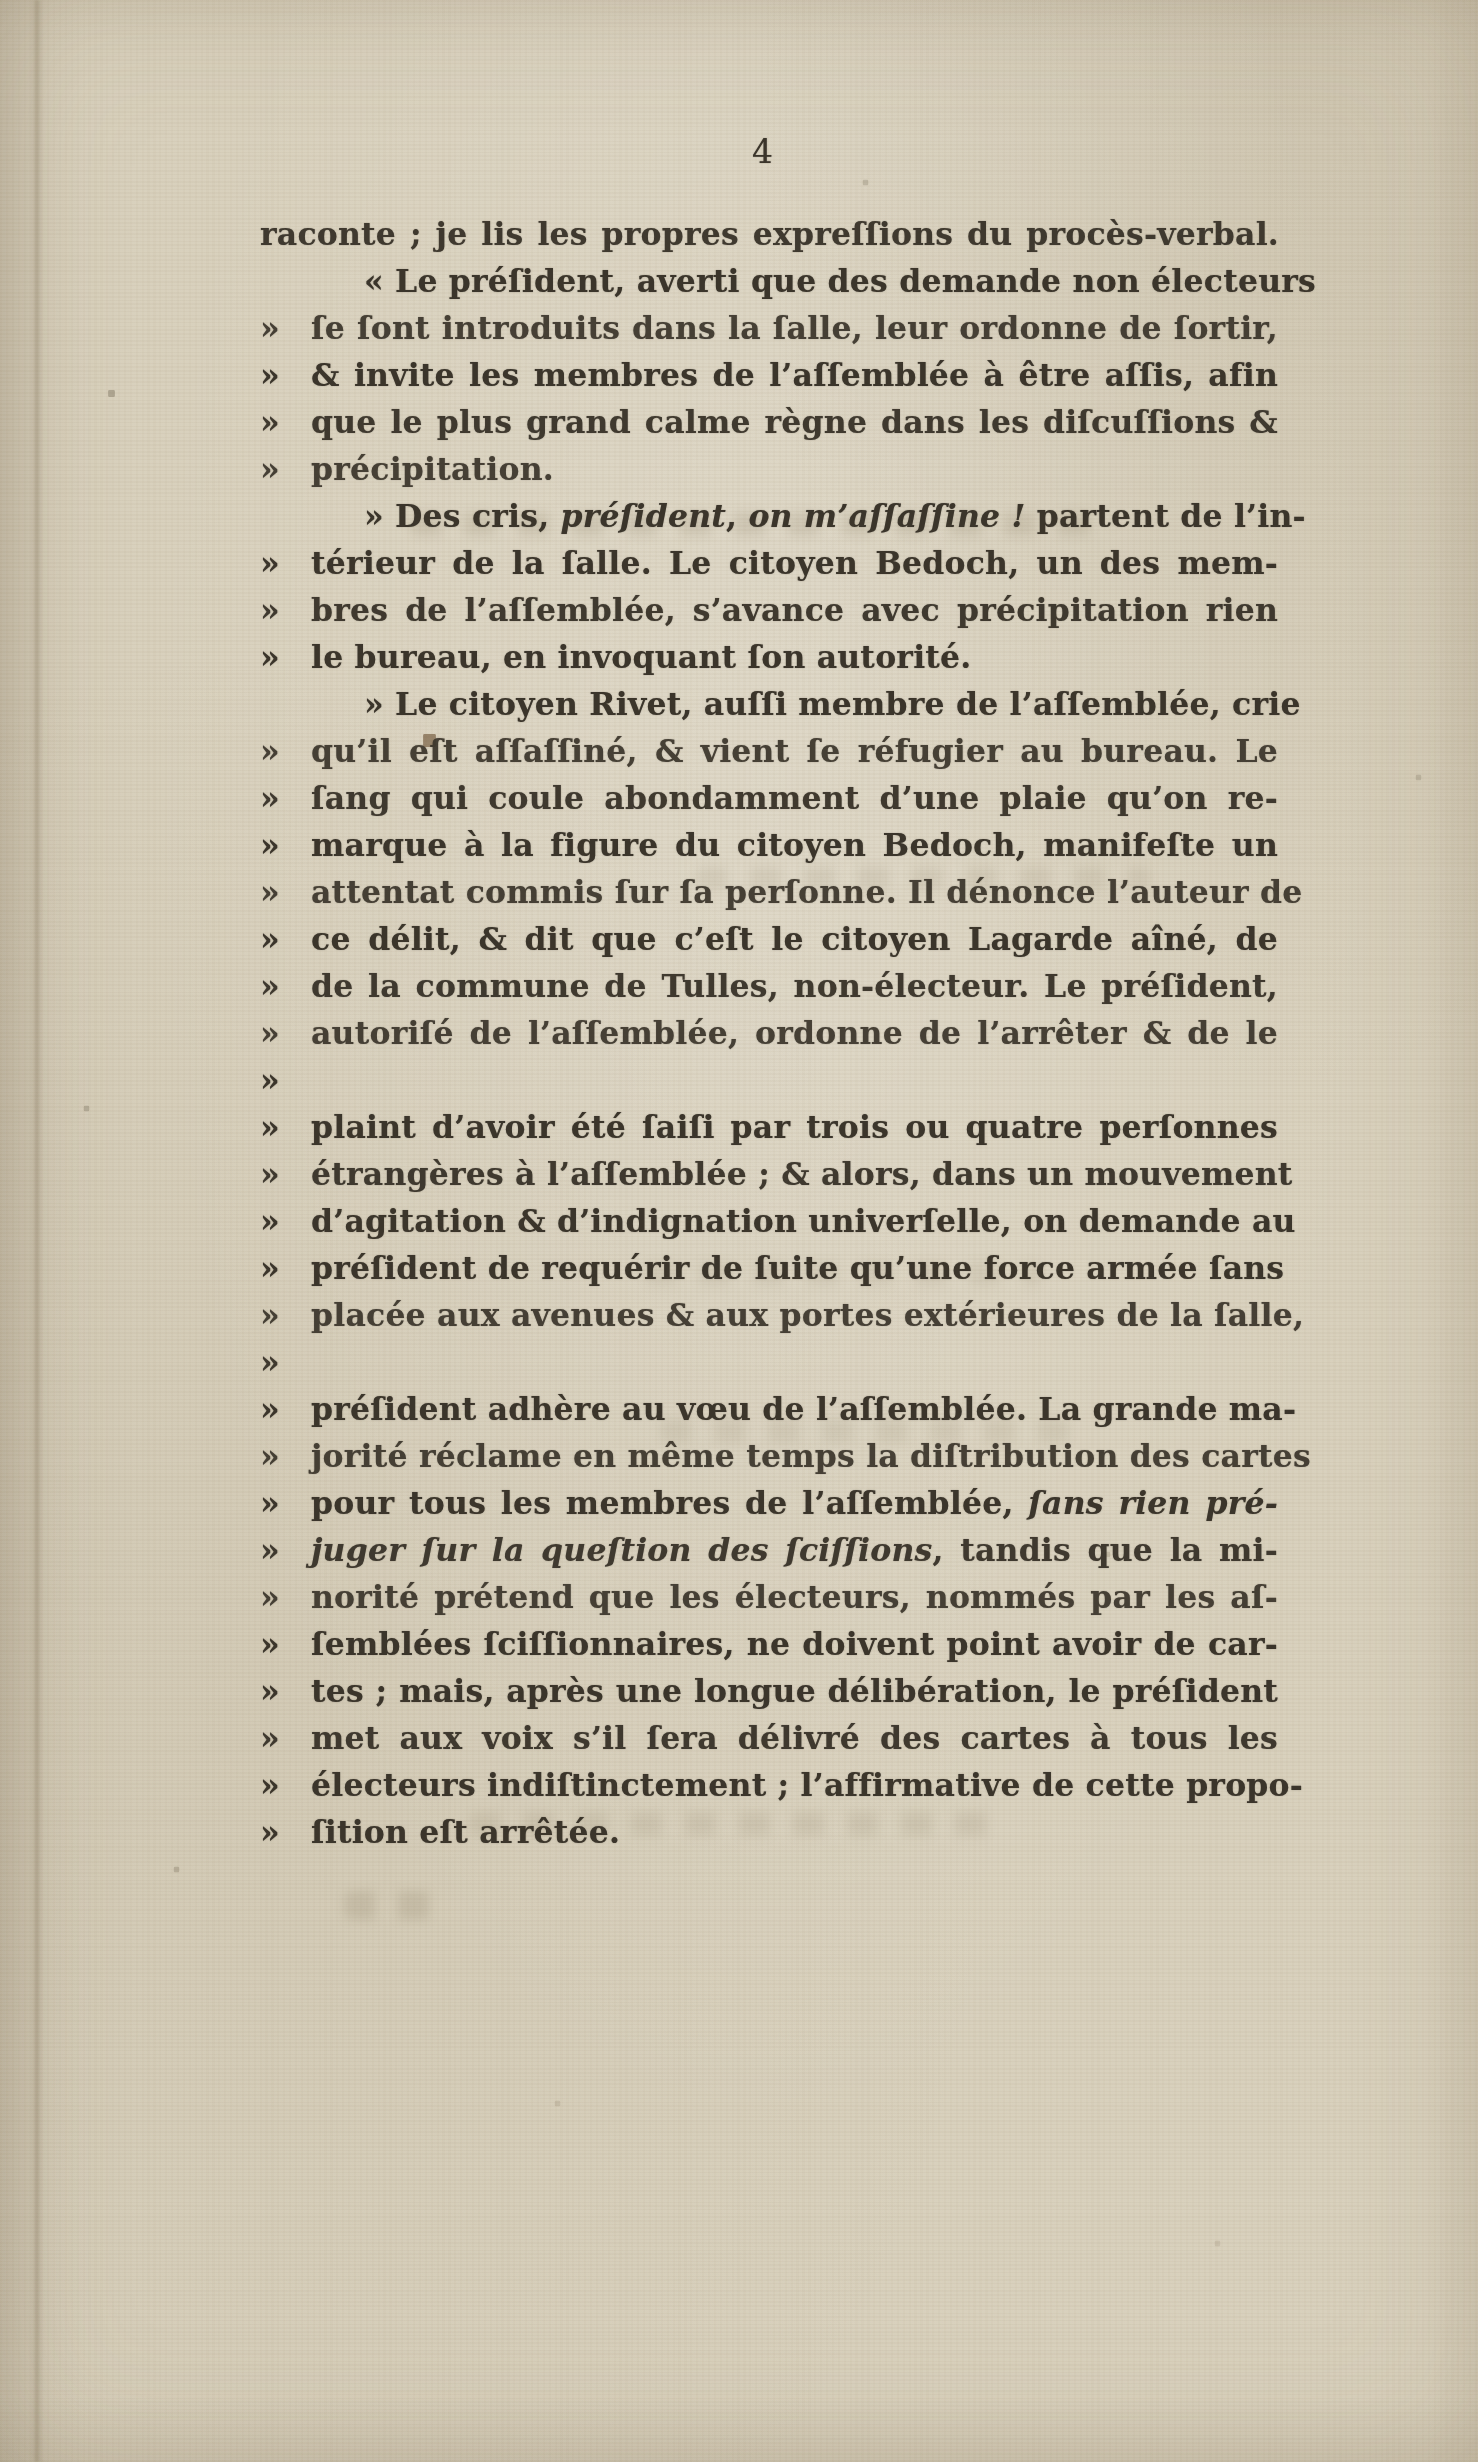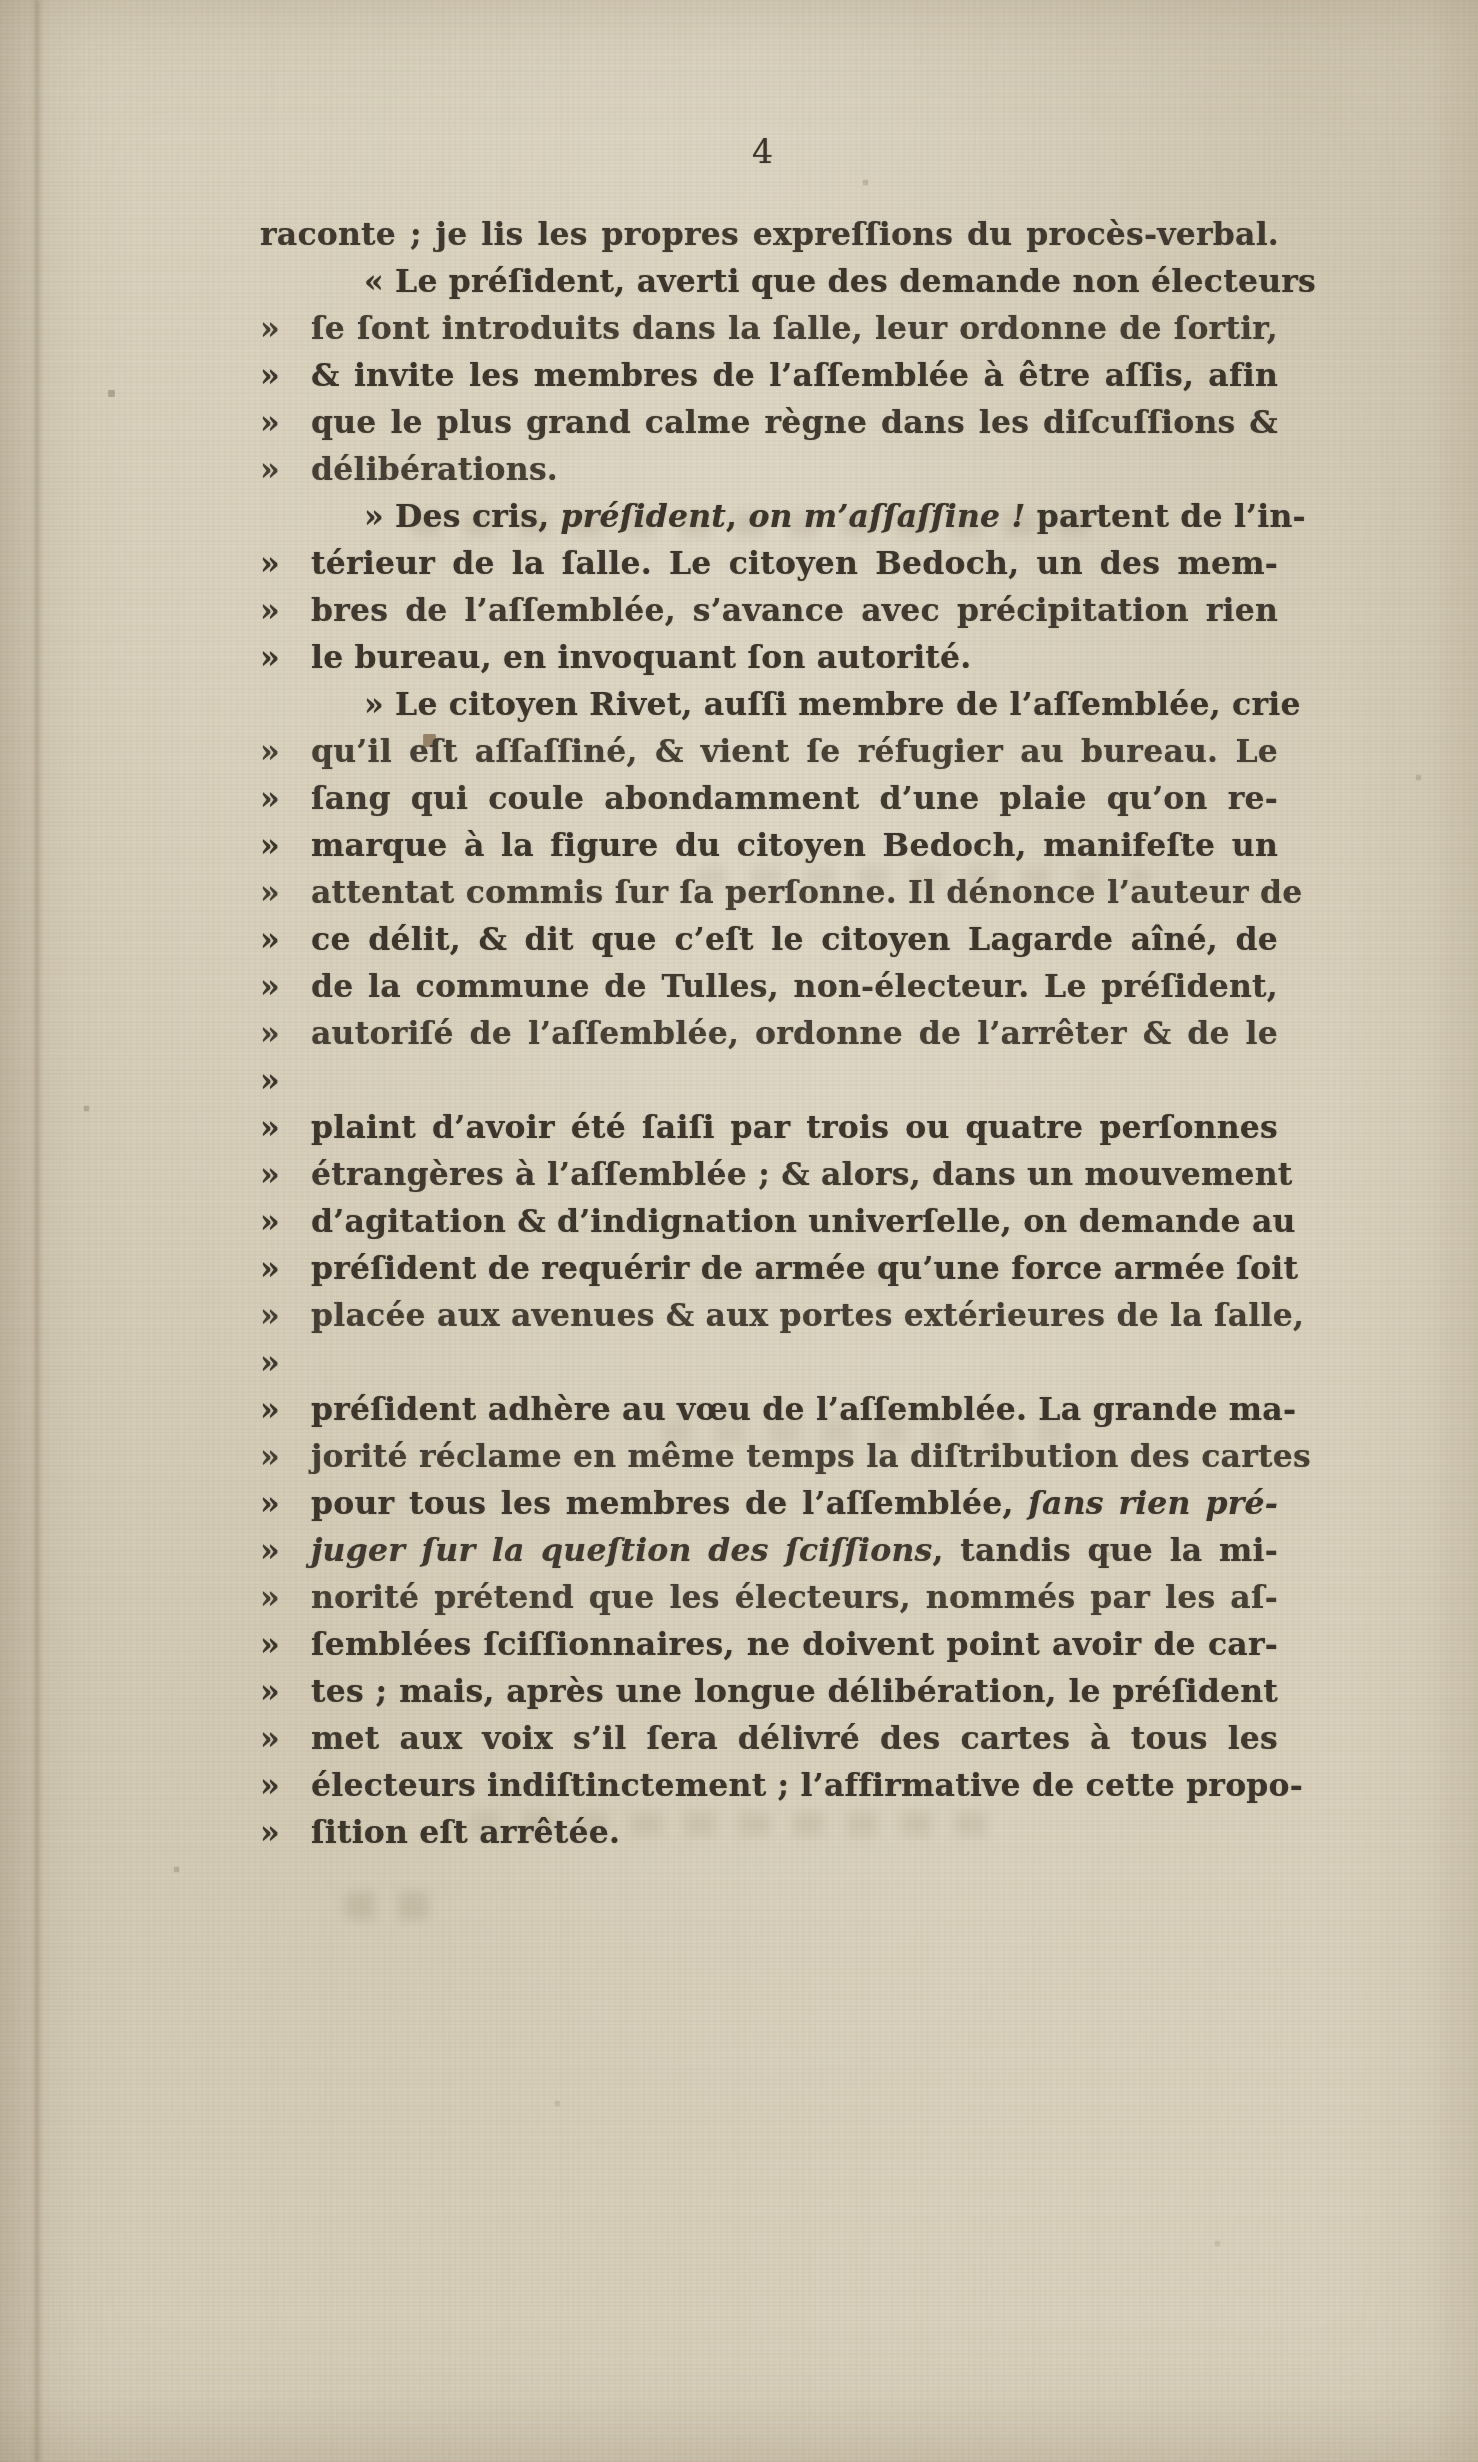--- a/index.html
+++ b/index.html
@@ -97,38 +97,38 @@
   <div class="specks"></div>
 
   <div class="page-number" style="color: rgb(59, 53, 43);">4</div>
 
   <div class="text-block" style="color: rgb(59, 53, 43); font-weight: bold;">
       <div class="line flush"><span>raconte ; je lis les propres expreſſions du procès-verbal.</span></div>
       <div class="line indent"><span class="inline-marker">«&nbsp;</span><span>Le préſident, averti que des demande non électeurs</span></div>
       <div class="line"><span class="marker">»</span><span>ſe ſont introduits dans la ſalle, leur ordonne de ſortir,</span></div>
       <div class="line"><span class="marker">»</span><span>&amp; invite les membres de l’aſſemblée à être aſſis, afin</span></div>
       <div class="line"><span class="marker">»</span><span>que le plus grand calme règne dans les diſcuſſions &amp;</span></div>
-      <div class="line end"><span class="marker">»</span><span>délibérations.</span></div>
+      <div class="line end"><span class="marker">»</span><span>précipitation.</span></div>
       <div class="line indent"><span class="inline-marker">»&nbsp;</span><span>Des cris, </span><span class="it">préſident</span><span>, </span><span class="it">on m’aſſaſſine !</span><span> partent de l’in-</span></div>
       <div class="line"><span class="marker">»</span><span>térieur de la ſalle. Le citoyen Bedoch, un des mem-</span></div>
       <div class="line"><span class="marker">»</span><span>bres de l’aſſemblée, s’avance avec précipitation rien</span></div>
       <div class="line end"><span class="marker">»</span><span>le bureau, en invoquant ſon autorité.</span></div>
       <div class="line indent"><span class="inline-marker">»&nbsp;</span><span>Le citoyen Rivet, auſſi membre de l’aſſemblée, crie</span></div>
       <div class="line"><span class="marker">»</span><span>qu’il eſt aſſaſſiné, &amp; vient ſe réfugier au bureau. Le</span></div>
       <div class="line"><span class="marker">»</span><span>ſang qui coule abondamment d’une plaie qu’on re-</span></div>
       <div class="line"><span class="marker">»</span><span>marque à la figure du citoyen Bedoch, manifeſte un</span></div>
       <div class="line"><span class="marker">»</span><span>attentat commis ſur ſa perſonne. Il dénonce l’auteur de</span></div>
       <div class="line"><span class="marker">»</span><span>ce délit, &amp; dit que c’eſt le citoyen Lagarde aîné, de</span></div>
       <div class="line"><span class="marker">»</span><span>de la commune de Tulles, non-électeur. Le préſident,</span></div>
       <div class="line"><span class="marker">»</span><span>autoriſé de l’aſſemblée, ordonne de l’arrêter &amp; de le</span></div>
       <div class="line"><span class="marker">»</span></div>
       <div class="line"><span class="marker">»</span><span>plaint d’avoir été ſaiſi par trois ou quatre perſonnes</span></div>
       <div class="line"><span class="marker">»</span><span>étrangères à l’aſſemblée ; &amp; alors, dans un mouvement</span></div>
       <div class="line"><span class="marker">»</span><span>d’agitation &amp; d’indignation univerſelle, on demande au</span></div>
-      <div class="line"><span class="marker">»</span><span>préſident de requérir de armée qu’une force armée ſoit</span></div>
+      <div class="line"><span class="marker">»</span><span>préſident de requérir de ſuite qu’une force armée ſans</span></div>
       <div class="line"><span class="marker">»</span><span>placée aux avenues &amp; aux portes extérieures de la ſalle,</span></div>
       <div class="line"><span class="marker">»</span></div>
       <div class="line"><span class="marker">»</span><span>préſident adhère au vœu de l’aſſemblée. La grande ma-</span></div>
       <div class="line"><span class="marker">»</span><span>jorité réclame en même temps la diſtribution des cartes</span></div>
       <div class="line"><span class="marker">»</span><span>pour tous les membres de l’aſſemblée, </span><span class="it">ſans rien pré-</span></div>
       <div class="line"><span class="marker">»</span><span class="it">juger ſur la queſtion des ſciſſions</span><span>, tandis que la mi-</span></div>
       <div class="line"><span class="marker">»</span><span>norité prétend que les électeurs, nommés par les aſ-</span></div>
       <div class="line"><span class="marker">»</span><span>ſemblées ſciſſionnaires, ne doivent point avoir de car-</span></div>
       <div class="line"><span class="marker">»</span><span>tes ; mais, après une longue délibération, le préſident</span></div>
       <div class="line"><span class="marker">»</span><span>met aux voix s’il ſera délivré des cartes à tous les</span></div>

